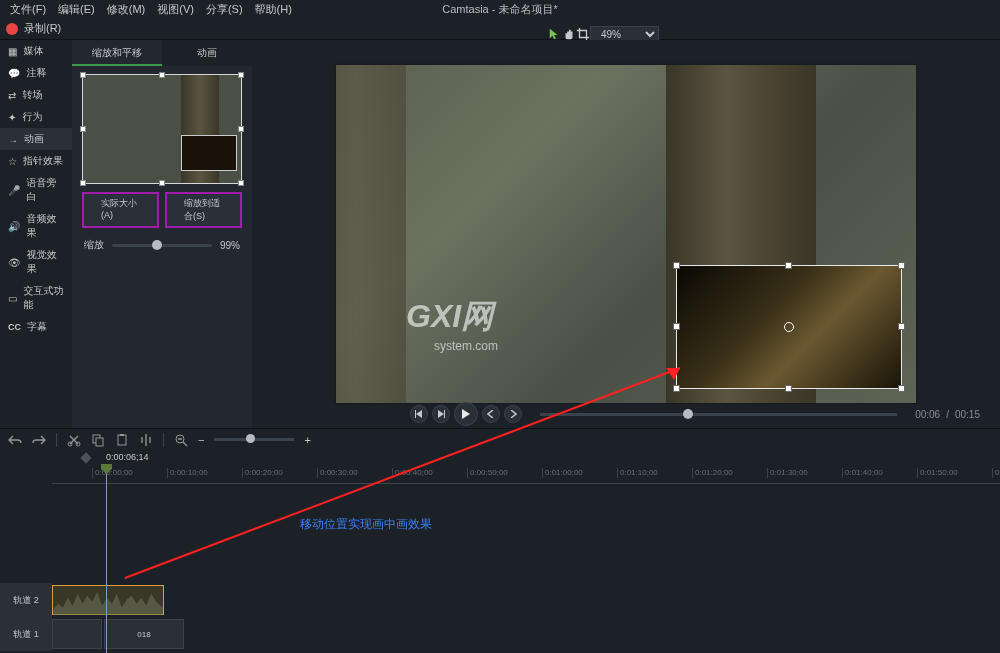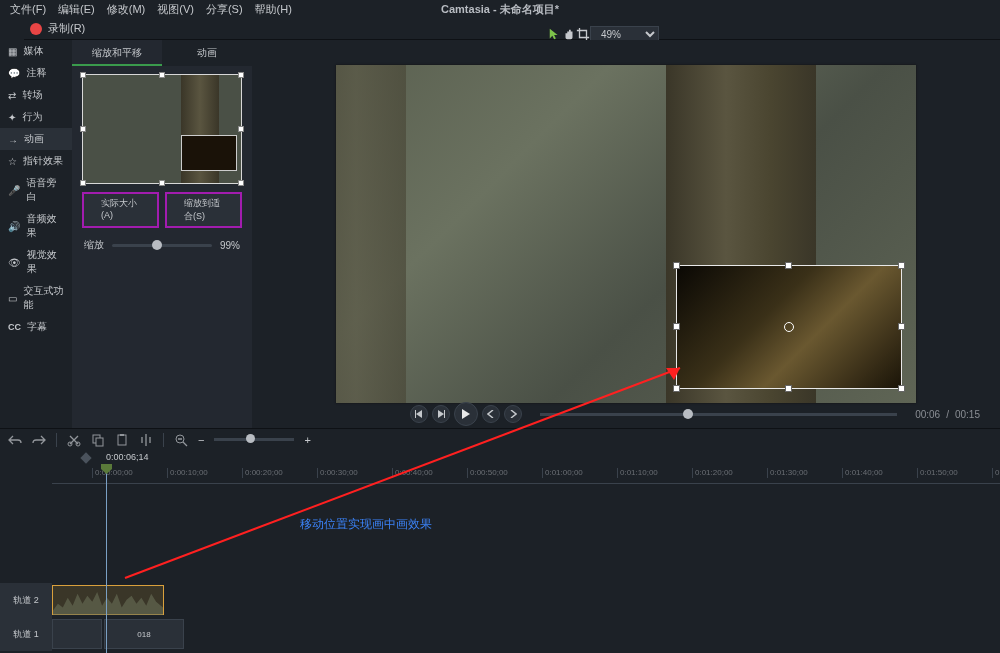--- a/index.html
+++ b/index.html
@@ -1,24 +1,24 @@
 <!DOCTYPE html>
 <html><head>
 <meta charset="utf-8">
 <style>
 * { margin: 0; padding: 0; box-sizing: border-box; font-family: "Microsoft YaHei", sans-serif; }
 body { background: #1c2127; color: #c5c8cc; font-size: 11px; width: 1000px; height: 653px; overflow: hidden; position: relative; }
 
 
 .menubar { height: 18px; background: #1c2127; display: flex; align-items: center; padding: 0 4px; }
 .menubar .menu-item { padding: 2px 6px; cursor: pointer; font-size: 11px; }
-.title-center { position: absolute; left: 50%; transform: translateX(-50%); top: 2px; font-size: 11px; color: #b8bcc2; font-weight: bold; }
-
-
-.record-bar { height: 22px; background: #1c2127; display: flex; align-items: center; padding: 0 6px; border-bottom: 1px solid #0e1115; margin-left: 24px; }
+.title-center { position: absolute; left: 50%; transform: translateX(-50%); top: 2px; font-size: 11px; color: #b8bcc2; }
+
+
+.record-bar { height: 22px; background: #1c2127; display: flex; align-items: center; padding: 0 6px; border-bottom: 1px solid #0e1115; }
 .record-dot { width: 12px; height: 12px; border-radius: 50%; background: #e84545; margin-right: 6px; }
 .record-label { font-size: 11px; }
 
 
 .preview-toolbar { position: absolute; left: 548px; top: 24px; height: 20px; display: flex; align-items: center; }
 .tool-icon { width: 14px; height: 14px; cursor: pointer; }
 .zoom-select { background: #2a3038; border: 1px solid #3a424c; color: #c5c8cc; font-size: 10px; padding: 1px 20px 1px 6px; }
 
 
 .main-area { position: absolute; top: 40px; left: 0; right: 0; height: 388px; display: flex; }
@@ -202,20 +202,24 @@
           <div class="slider-thumb" style="left:40%"></div>
         </div>
       <span>99%</span>
     </div>
   </div>
 
   <div class="canvas-wrap">
     <div class="canvas">
       <div class="tree-trunk2"></div>
       <div class="tree-trunk"></div>
+      <div class="watermark">
+        <span class="big">GXI网</span>
+        <span class="small">system.com</span>
+      </div>
       <div class="pip-box">
         <div class="pip-handle" style="left:-4px;top:-4px"></div>
           <div class="pip-handle" style="right:-4px;top:-4px"></div>
         <div class="pip-handle" style="left:-4px;bottom:-4px"></div>
           <div class="pip-handle" style="right:-4px;bottom:-4px"></div>
         <div class="pip-handle" style="left:50%;top:-4px;margin-left:-4px"></div>
           <div class="pip-handle" style="left:50%;bottom:-4px;margin-left:-4px"></div>
         <div class="pip-handle" style="top:50%;left:-4px;margin-top:-4px"></div>
           <div class="pip-handle" style="top:50%;right:-4px;margin-top:-4px"></div>
         <div style="position:absolute;left:50%;top:50%;width:10px;height:10px;margin:-5px;border:1px solid #fff;border-radius:50%"></div>

